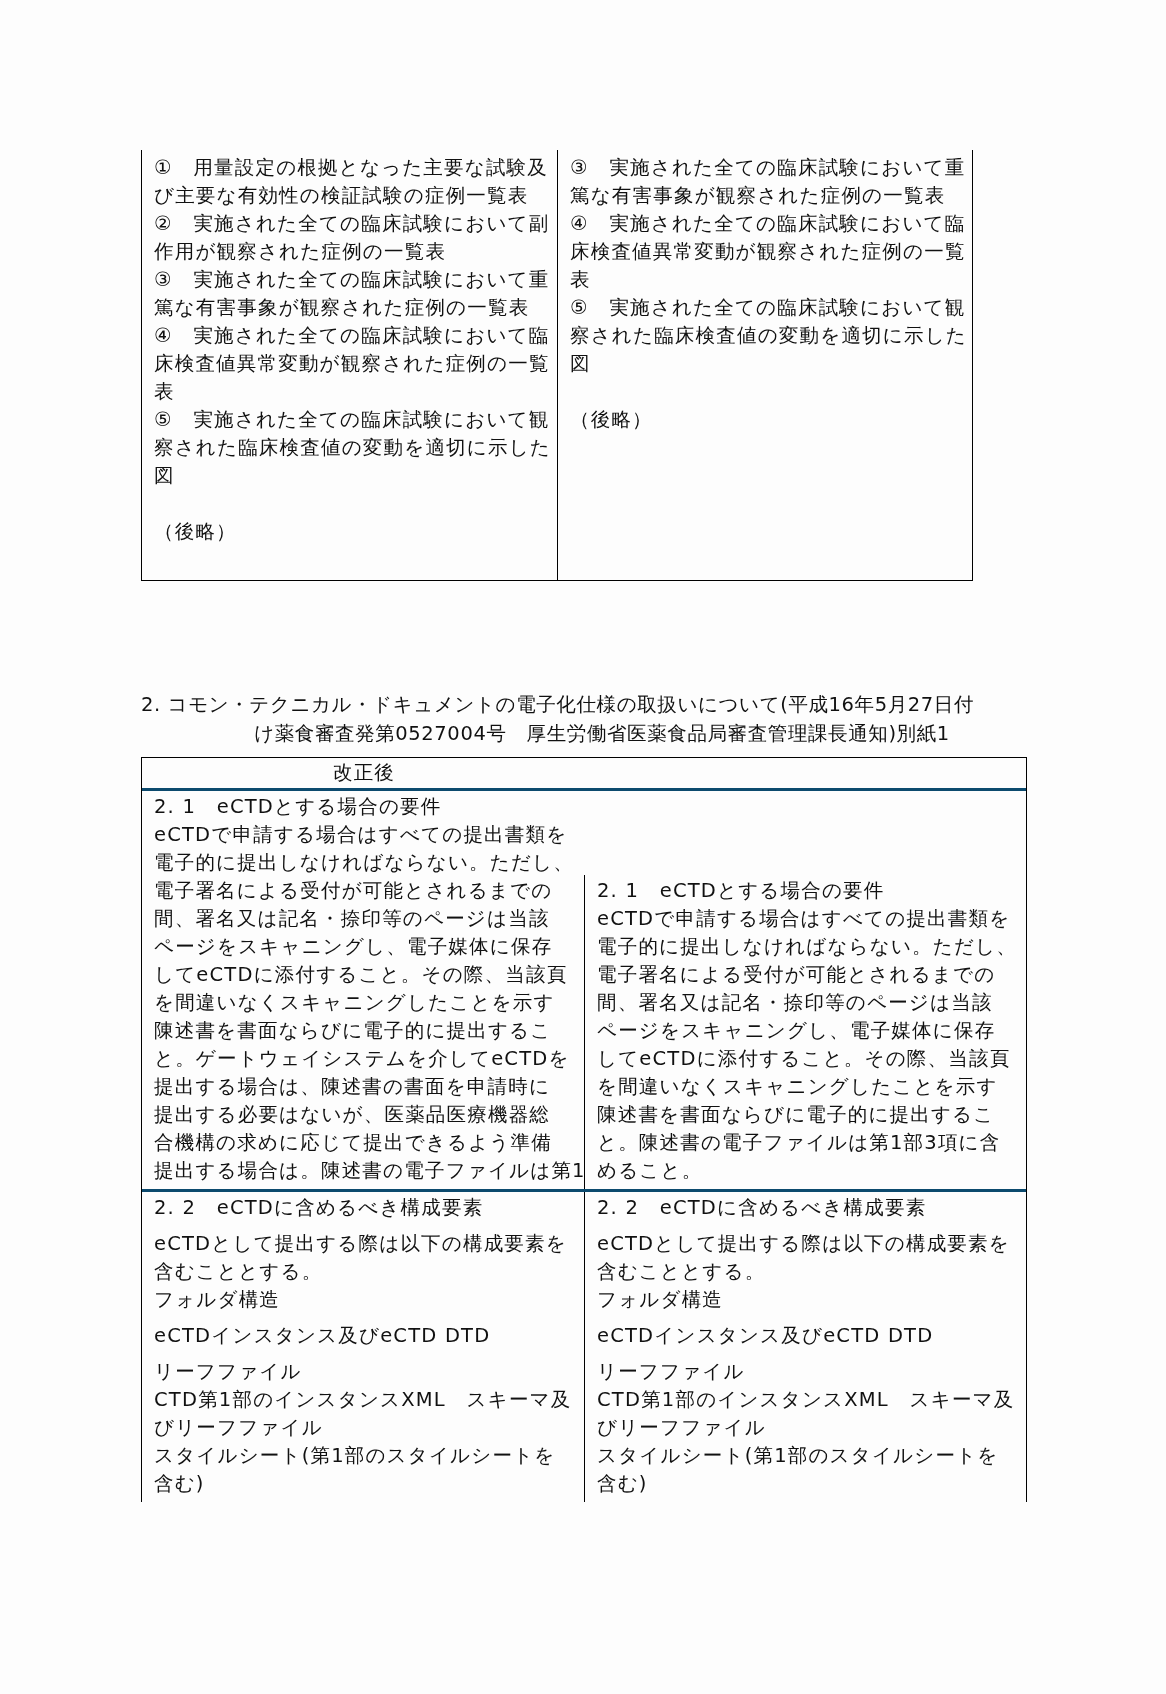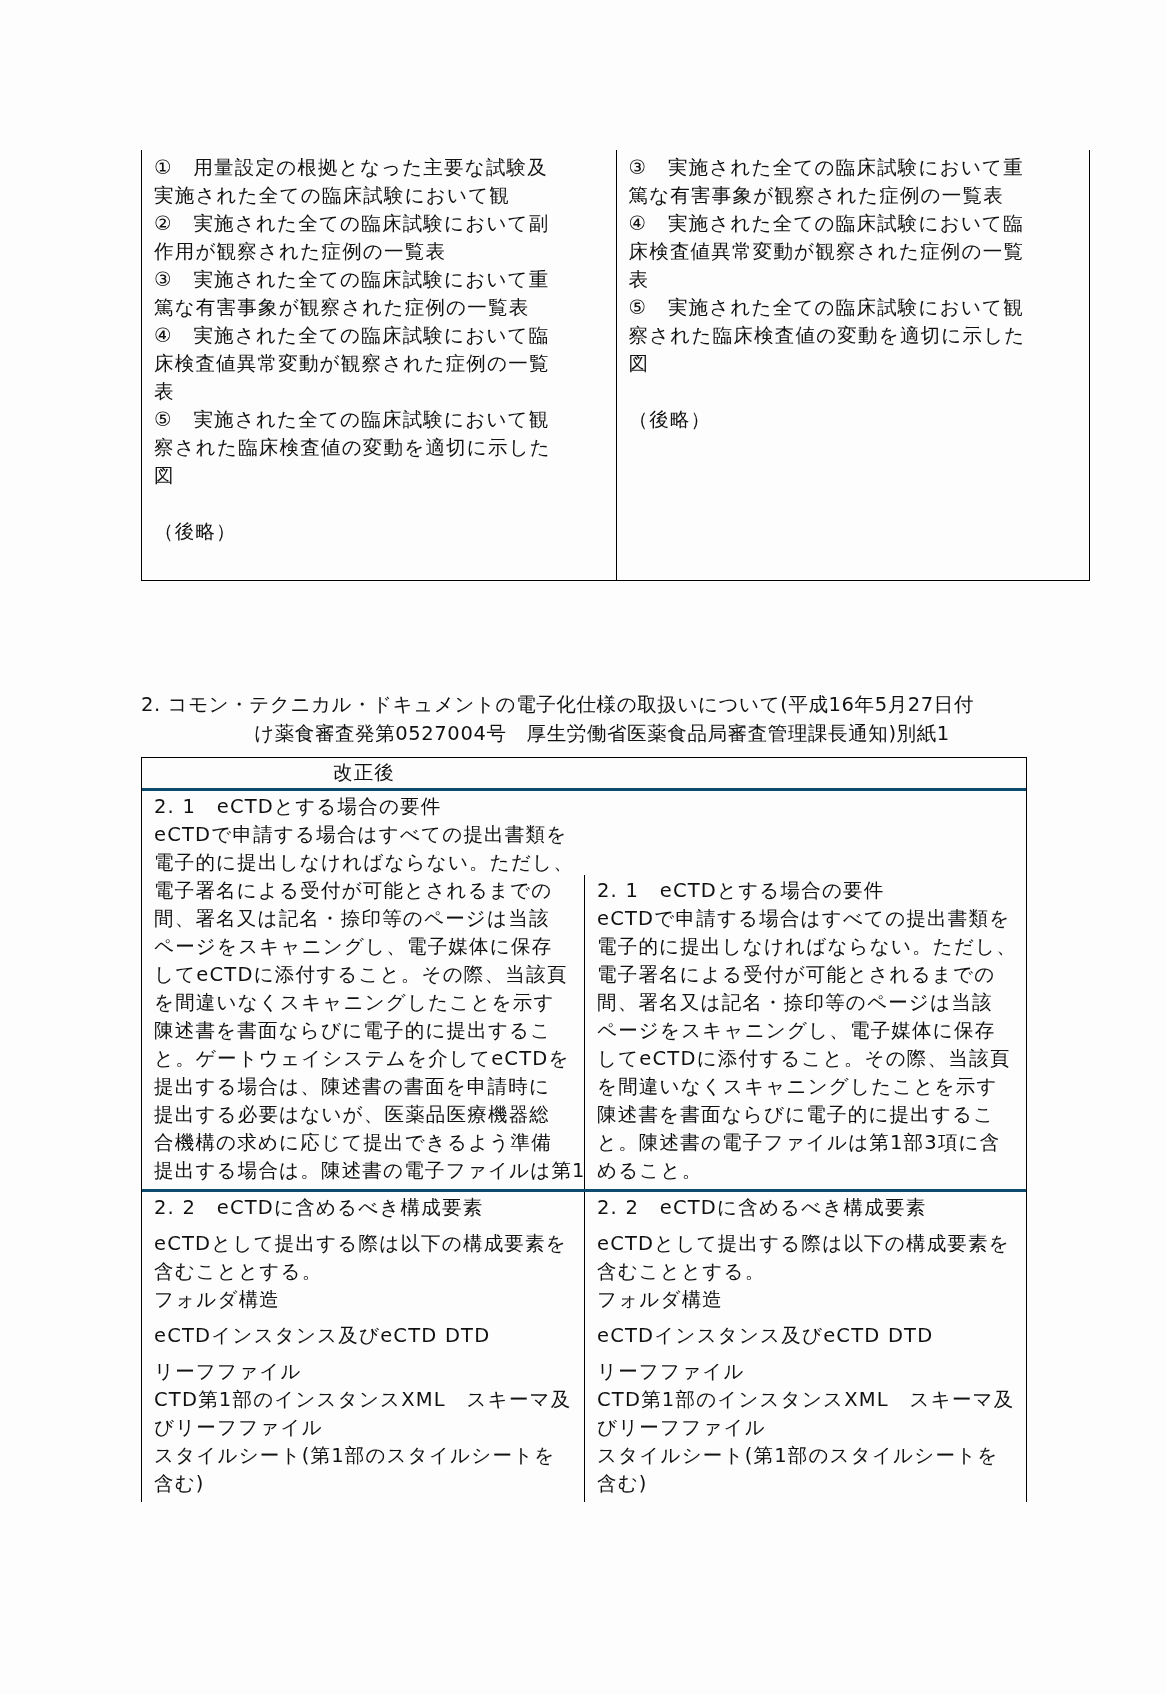--- a/index.html
+++ b/index.html
@@ -9,21 +9,21 @@
     background: #fdfdfd;
     font-family: "DejaVu Sans", sans-serif;
     color: #111;
     position: relative;
     overflow: hidden;
   }
   .table-top {
     position: absolute;
     left: 141px;
     top: 150px;
-    width: 949px;
+    width: 832px;
     height: 431px;
     border-left: 1px solid #000;
     border-right: 1px solid #000;
     border-bottom: 1.5px solid #000;
     box-sizing: border-box;
     display: flex;
   }
   .col {
     width: 50%;
     box-sizing: border-box;
@@ -70,21 +70,21 @@
   .cell + .cell { border-left: 1px solid #000; }
   .hdr .cell { padding-top: 1px; padding-bottom: 1px; text-align: center; }
   .item-gap { margin-top: 8px; }
 </style>
 </head>
 <body>
 
 <div class="table-top">
   <div class="col">
     <div class="line">①　用量設定の根拠となった主要な試験及</div>
-    <div class="line">実施された全ての臨床試験において観</div>
+    <div class="line">び主要な有効性の検証試験の症例一覧表</div>
     <div class="line">②　実施された全ての臨床試験において副</div>
     <div class="line">作用が観察された症例の一覧表</div>
     <div class="line">③　実施された全ての臨床試験において重</div>
     <div class="line">篤な有害事象が観察された症例の一覧表</div>
     <div class="line">④　実施された全ての臨床試験において臨</div>
     <div class="line">床検査値異常変動が観察された症例の一覧</div>
     <div class="line">表</div>
     <div class="line">⑤　実施された全ての臨床試験において観</div>
     <div class="line">察された臨床検査値の変動を適切に示した</div>
     <div class="line">図</div>

